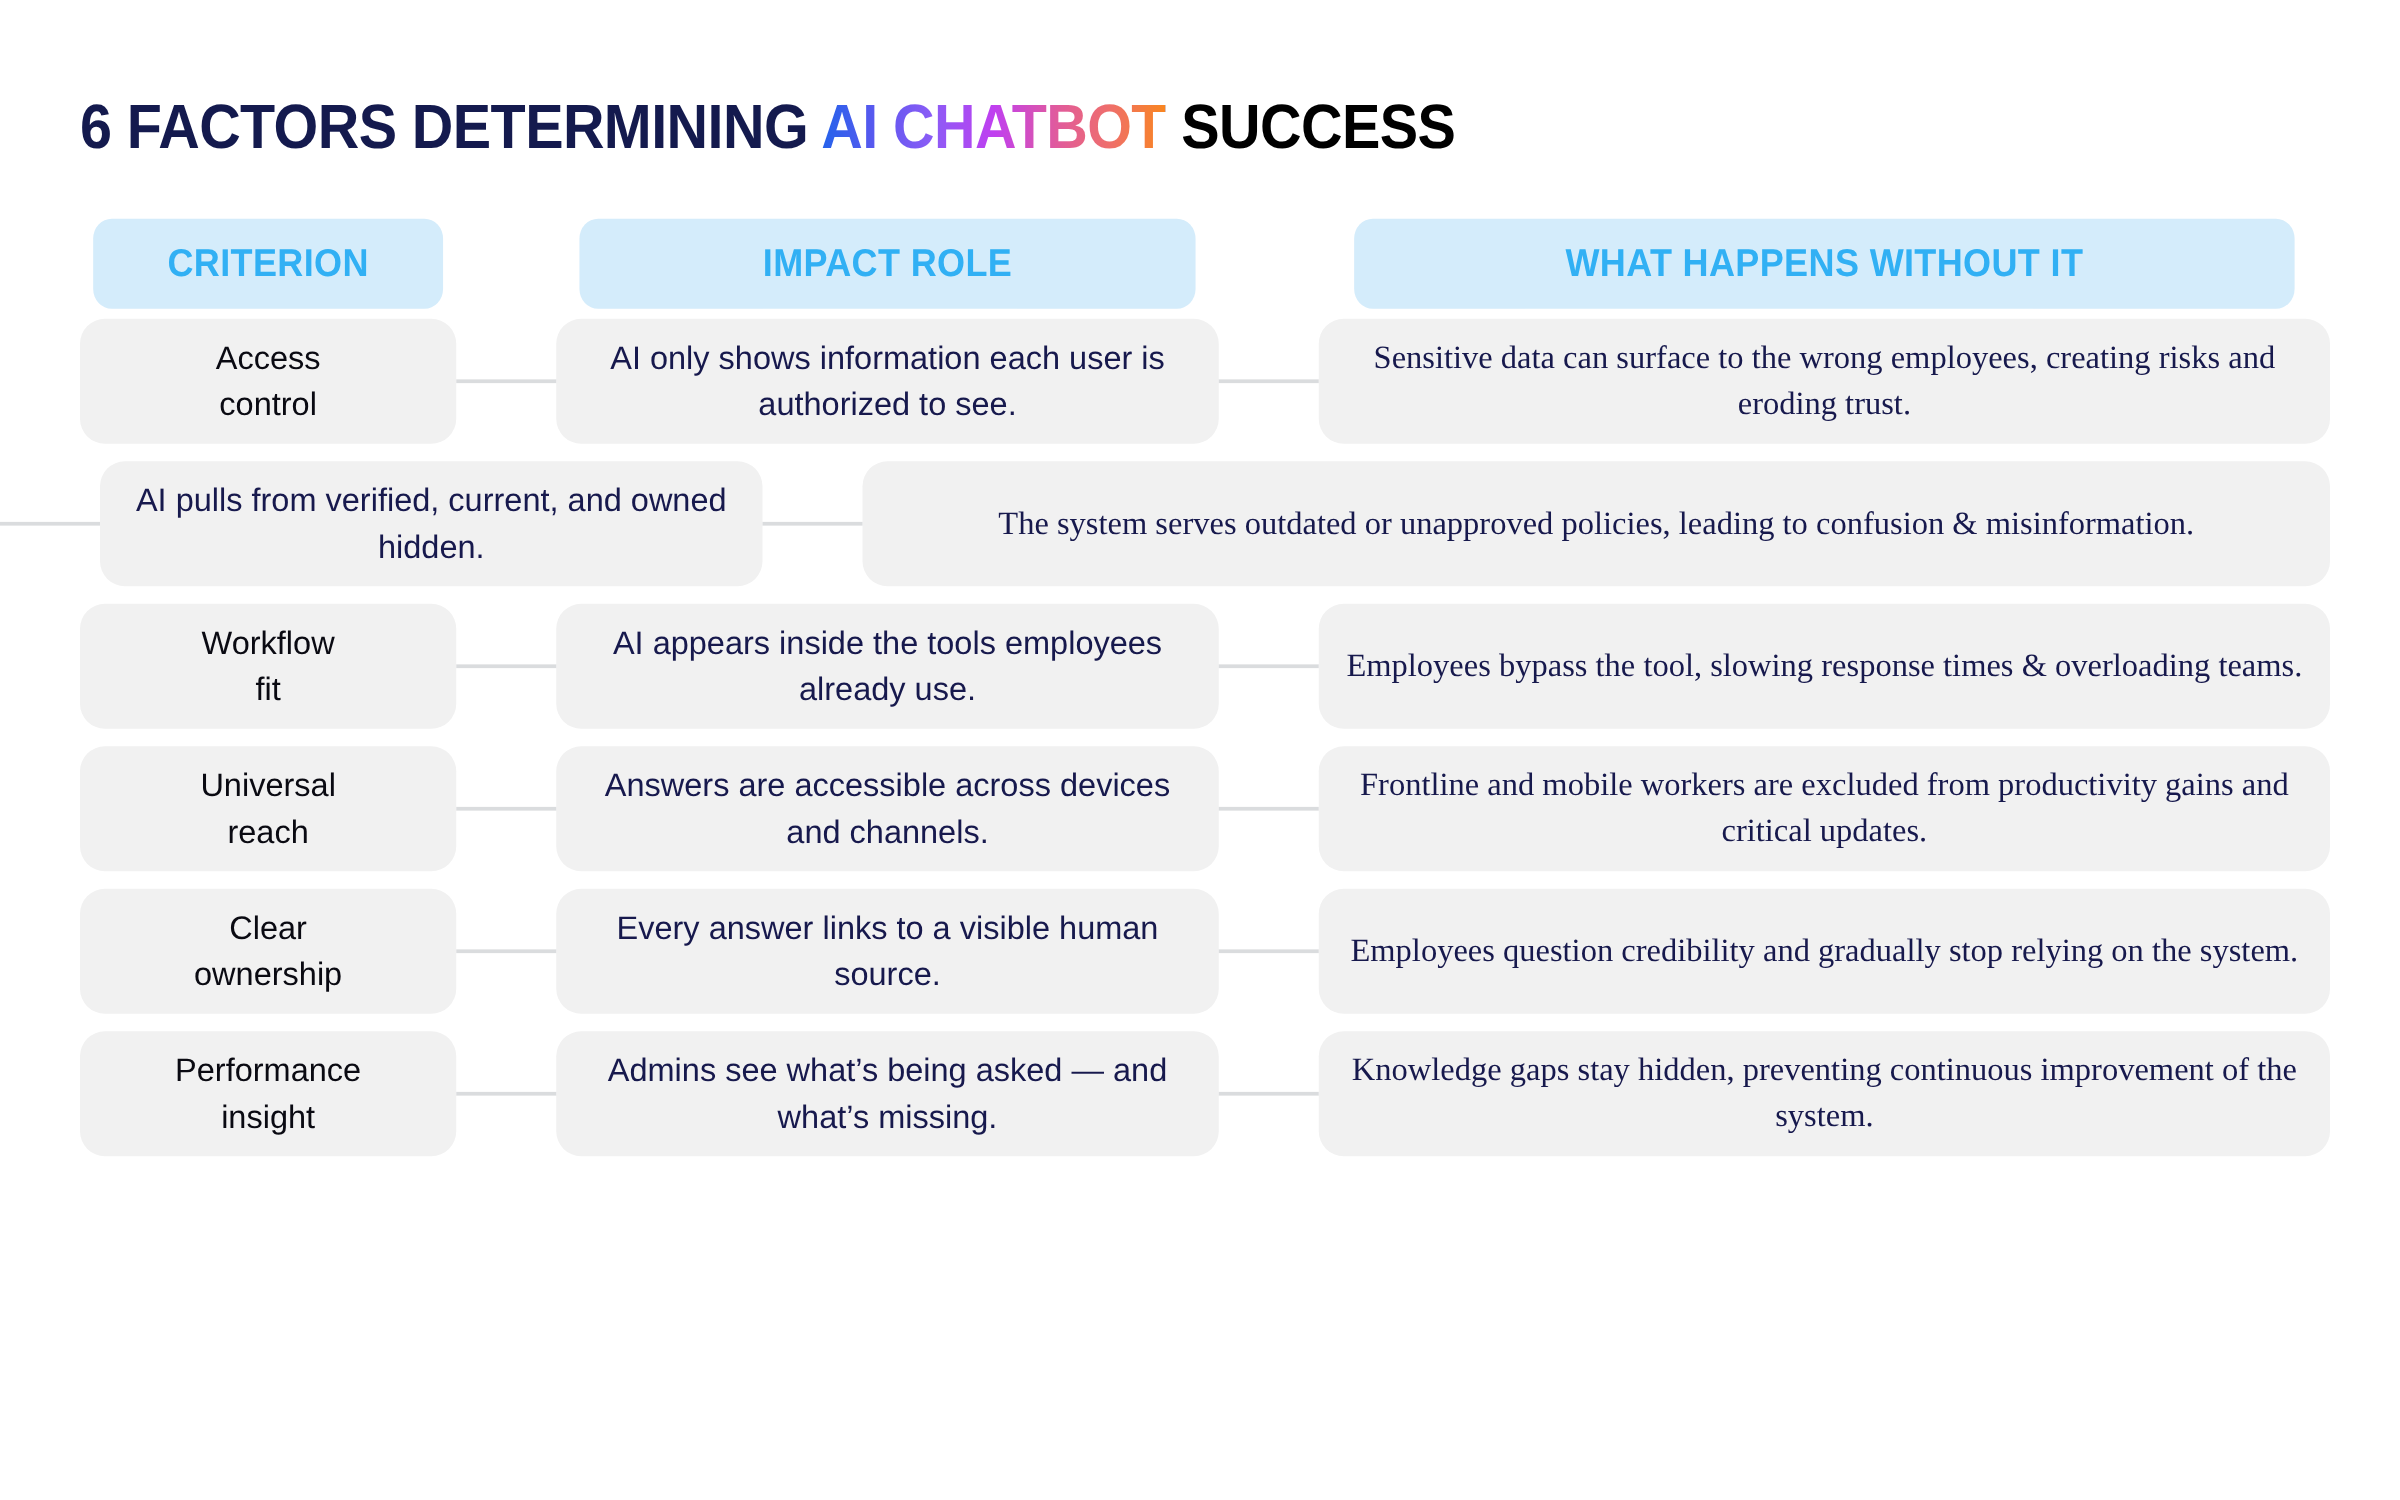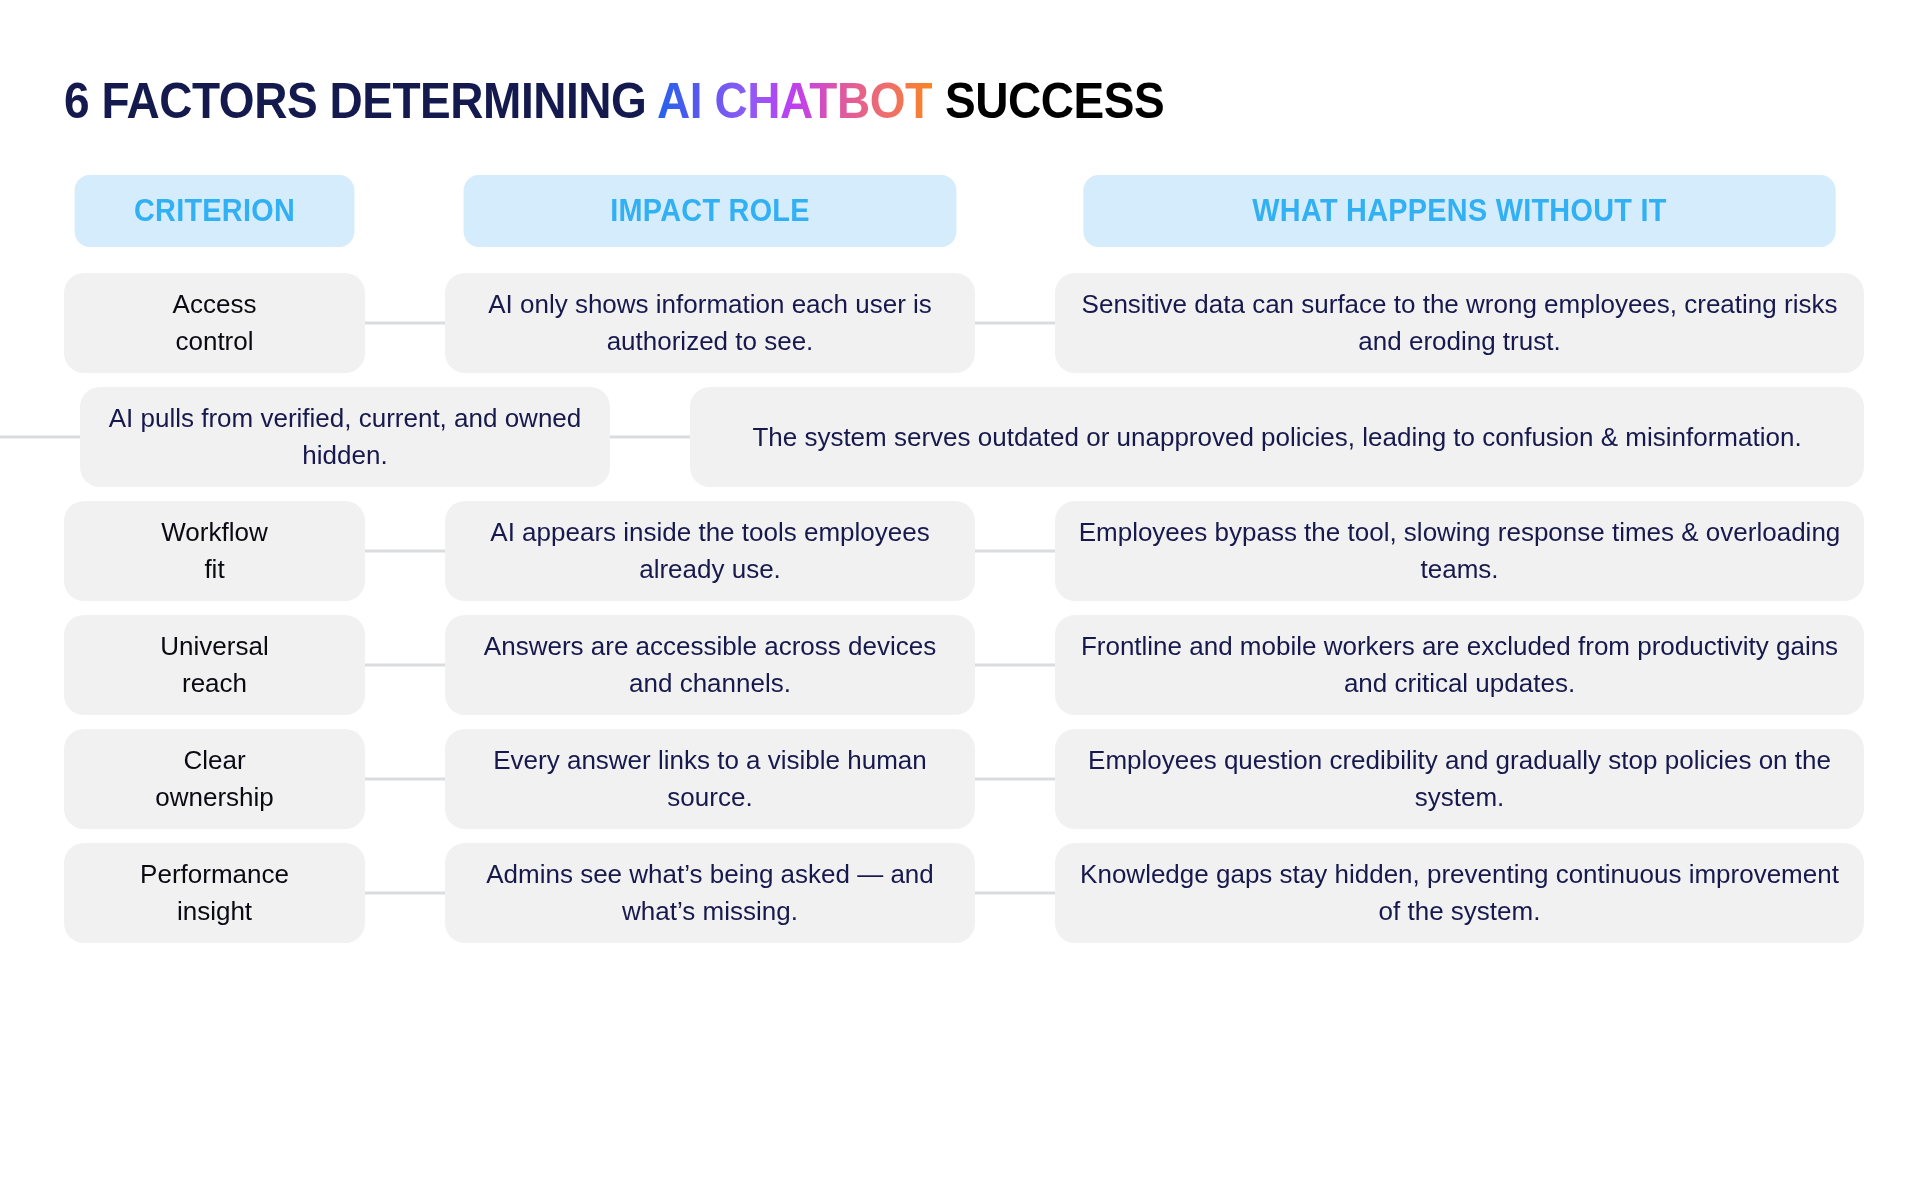--- a/index.html
+++ b/index.html
@@ -54,21 +54,21 @@
   }
   .row { display: flex; align-items: stretch; }
 
   .col-criterion  { width: 365px; flex: none; padding-left: 64px; }
   .conn1          { width: 80px;  flex: none; position: relative; }
   .col-impact     { width: 530px; flex: none; }
   .conn2          { width: 80px;  flex: none; position: relative; }
   .col-without    { flex: 1 1 auto; padding-right: 56px; }
 
   
-  .head-row { margin-bottom: 26px; }
+  .head-row { margin-bottom: 8px; }
   .hcell {
     background: #d4ecfb;
     border-radius: 16px;
     color: #31b0f4;
     font-weight: 700;
     font-size: 31px;
     letter-spacing: 0.3px;
     display: flex; align-items: center; justify-content: center;
     height: 72px;
     font-family: "Liberation Sans Narrow", "Liberation Sans", sans-serif;
@@ -90,21 +90,21 @@
     display: flex; align-items: center; justify-content: center;
     padding: 10px 18px;
     height: 100px;
   }
   .cell.crit {
     width: 301px;
     color: #0a0a12;
     font-size: 26px;
   }
   .cell.imp  { width: 530px; }
-  .cell.wit  { width: 100%; }
+  .cell.wit  { width: 100%; font-family: Liberation Serif, serif; }
 
   .connector {
     position: absolute;
     left: 0; right: 0;
     top: 50%;
     height: 3px;
     background: #dadcde;
     transform: translateY(-50%);
   }
   .conn1 .connector { left: 0px;  right: 0px; }
@@ -212,21 +212,21 @@
       <div class="conn1">
           <div class="connector"></div>
         </div>
       <div class="col-impact">
         <div class="cell imp">Every answer links to a visible human source.</div>
       </div>
       <div class="conn2">
           <div class="connector"></div>
         </div>
       <div class="col-without">
-        <div class="cell wit">Employees question credibility and gradually stop policies on the system.</div>
+        <div class="cell wit">Employees question credibility and gradually stop relying on the system.</div>
       </div>
     </div>
 
     <div class="row body-row">
       <div class="col-criterion">
         <div class="cell crit">Performance<br>insight</div>
       </div>
       <div class="conn1">
           <div class="connector"></div>
         </div>

